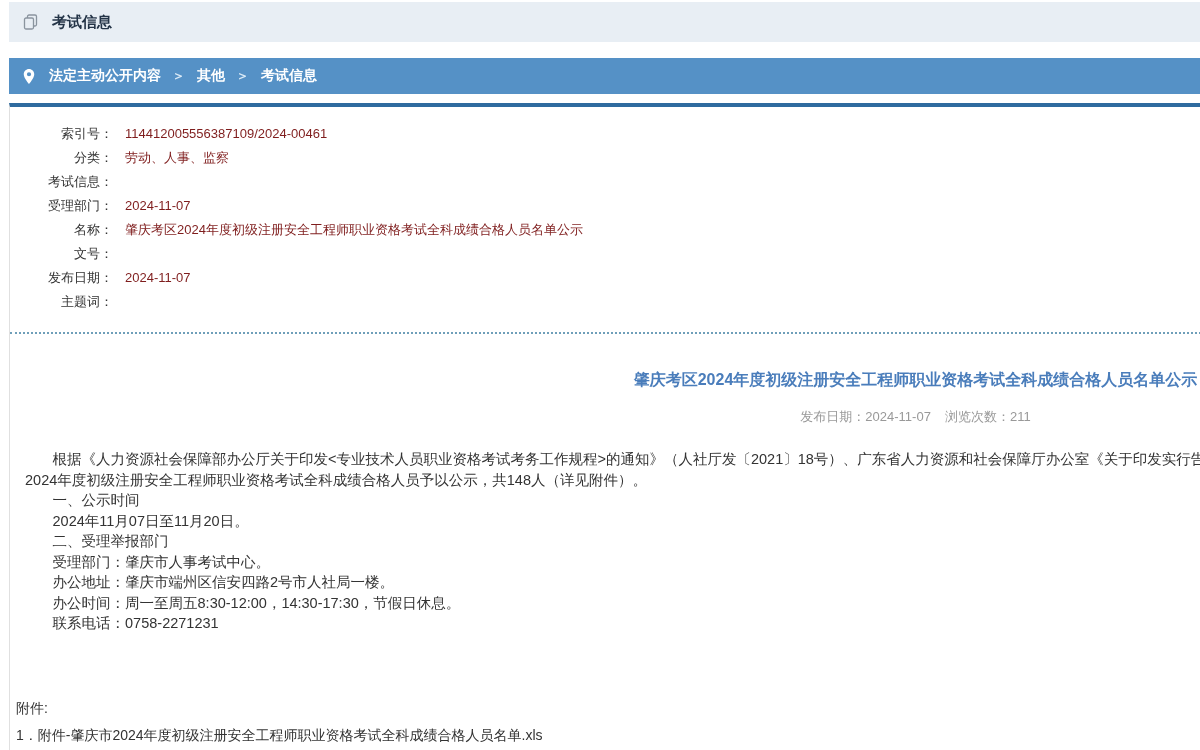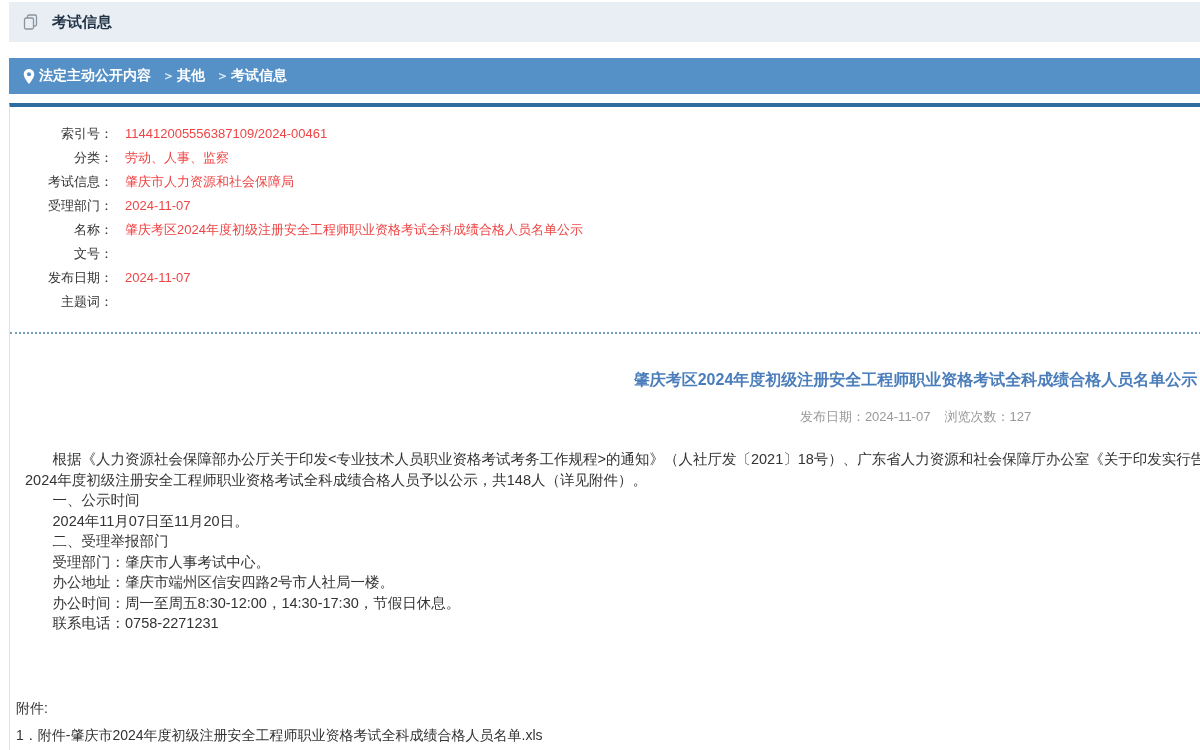--- a/index.html
+++ b/index.html
@@ -22,37 +22,37 @@
     margin-left: 13px; font-size: 15px; font-weight: bold; color: #243447;
   }
 
   
   .breadcrumb {
     margin-top: 16px; height: 36px; background: #5591c6;
     display: flex; align-items: center; padding-left: 14px;
     font-size: 14px; font-weight: bold; color: #ffffff;
   }
   .pin-icon { display: inline-flex; width: 12px; height: 15px; margin-right: 2px; }
-  .breadcrumb a { color: #ffffff; text-decoration: none; margin-left: 2px; cursor: pointer; }
+  .breadcrumb a { color: #ffffff; text-decoration: none; margin-left: 12px; cursor: pointer; }
   .breadcrumb .sep { margin-left: 11px; color: #dcebf7; font-size: 13px; }
 
   
   .panel {
     margin-top: 9px;
     border-top: 4px solid #2e6b9f;
     border-left: 1px solid #e0e0e0;
     background: #ffffff;
     min-height: 660px;
   }
 
   
   .meta-table { padding: 15px 0 10px 0; }
   .meta-row { display: flex; line-height: 24px; font-size: 13px; }
   .meta-label { width: 103px; text-align: right; font-weight: normal; color: #333; flex: 0 0 103px; }
-  .meta-value { margin-left: 12px; color: #ef4444; white-space: nowrap; }
+  .meta-value { margin-left: 12px; color: #7f1d1d; white-space: nowrap; }
 
   
   .article { border-top: 2px dotted #6f9fb9; margin-top: 8px; }
   .article-title {
     margin: 36px 0 0 0; text-align: center;
     font-size: 16px; font-weight: bold; color: #4a7dbb;
   }
   .article-meta { margin-top: 17px; text-align: center; font-size: 13px; color: #999999; }
   .article-meta .views-label { margin-left: 14px; margin-top: 12px; }
 
@@ -100,21 +100,20 @@
       <div class="meta-row">
         <span class="meta-label">索引号：</span>
         <span class="meta-value">114412005556387109/2024-00461</span>
       </div>
       <div class="meta-row">
         <span class="meta-label">分类：</span>
         <span class="meta-value">劳动、人事、监察</span>
       </div>
       <div class="meta-row">
         <span class="meta-label">考试信息：</span>
-        <span class="meta-value">肇庆市人力资源和社会保障局</span>
       </div>
       <div class="meta-row">
         <span class="meta-label">受理部门：</span>
         <span class="meta-value">2024-11-07</span>
       </div>
       <div class="meta-row">
         <span class="meta-label">名称：</span>
         <span class="meta-value">肇庆考区2024年度初级注册安全工程师职业资格考试全科成绩合格人员名单公示</span>
       </div>
       <div class="meta-row">
@@ -128,21 +127,21 @@
       <div class="meta-row">
         <span class="meta-label">主题词：</span>
         <span class="meta-value"></span>
       </div>
     </div>
 
     <div class="article">
       <h1 class="article-title">肇庆考区2024年度初级注册安全工程师职业资格考试全科成绩合格人员名单公示</h1>
 
       <div class="article-meta">
-        <span>发布日期：</span><span>2024-11-07</span><span class="views-label">浏览次数：</span><span>127</span>
+        <span>发布日期：</span><span>2024-11-07</span><span class="views-label">浏览次数：</span><span>211</span>
       </div>
 
       <div class="article-body">
         <div class="line indent">根据《人力资源社会保障部办公厅关于印发&lt;专业技术人员职业资格考试考务工作规程&gt;的通知》（人社厅发〔2021〕18号）、广东省人力资源和社会保障厅办公室《关于印发实行告知</div>
         <div class="line">2024年度初级注册安全工程师职业资格考试全科成绩合格人员予以公示，共148人（详见附件）。</div>
         <div class="line indent">一、公示时间</div>
         <div class="line indent">2024年11月07日至11月20日。</div>
         <div class="line indent">二、受理举报部门</div>
         <div class="line indent">受理部门：肇庆市人事考试中心。</div>
         <div class="line indent">办公地址：肇庆市端州区信安四路2号市人社局一楼。</div>

